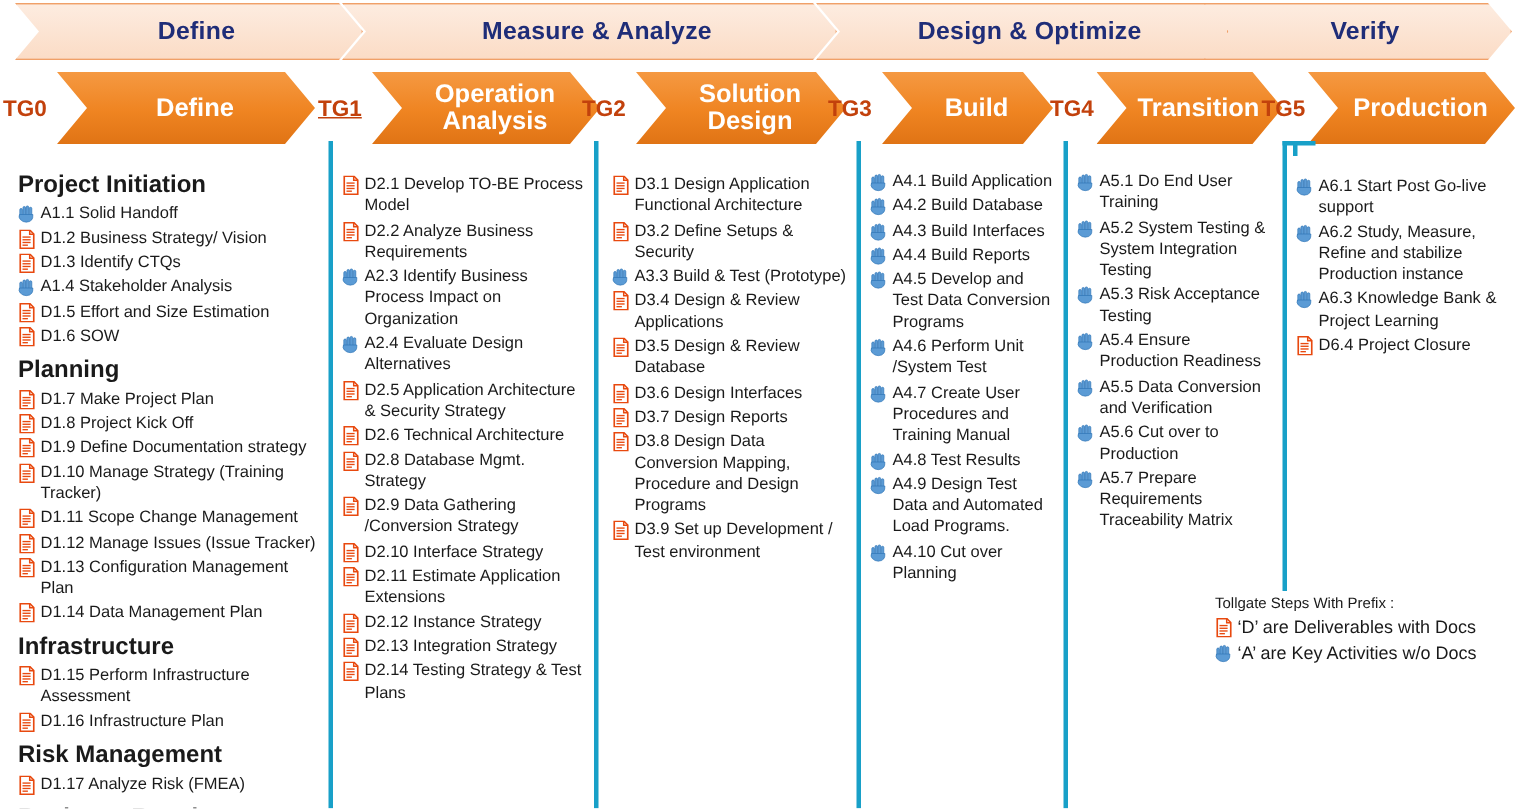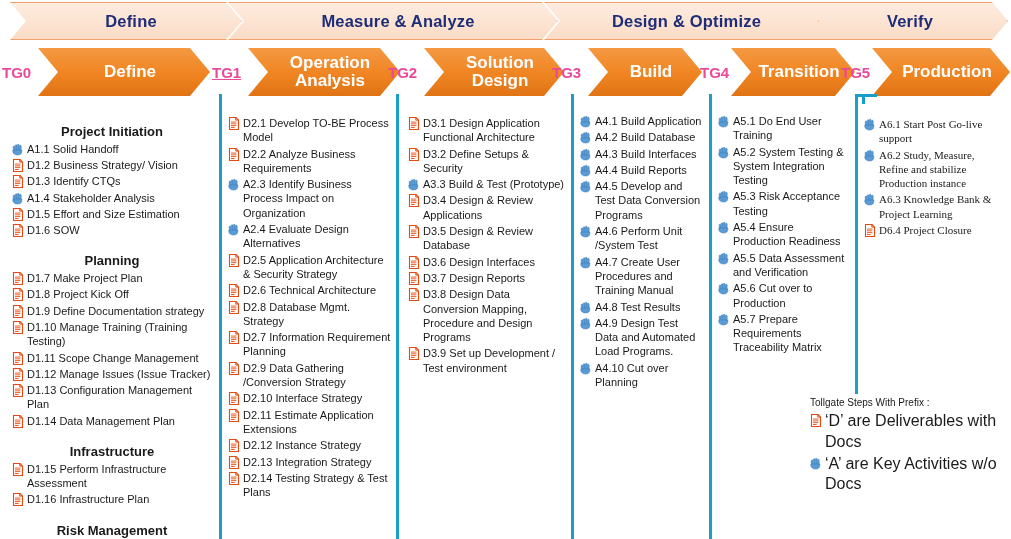--- a/index.html
+++ b/index.html
@@ -58,21 +58,21 @@
     height: 48px;
   }
   .tg-label {
     position: absolute;
     top: 0;
     height: 48px;
     display: flex;
     align-items: center;
     font-size: 15px;
     font-weight: bold;
-    color: #ec4899;
+    color: #c2410c;
     white-space: nowrap;
   }
   .gate-chev {
     position: absolute;
     top: 0;
     height: 48px;
     background: linear-gradient(180deg, #f59942 0%, #ef8421 55%, #e07415 100%);
     clip-path: polygon(0 0, calc(100% - 20px) 0, 100% 50%, calc(100% - 20px) 100%, 0 100%, 20px 50%);
     display: flex;
     align-items: center;
@@ -99,26 +99,25 @@
     background: #18a0c8;
   }
 
   
   .column {
     position: absolute;
     top: 104px;
     box-sizing: border-box;
   }
   .group-head {
-    font-size: 13px;
+    font-size: 16px;
     font-weight: bold;
     color: #1a1a1a;
-    margin: 16px 0 1px 0;
+    margin: 6px 0 1px 0;
     line-height: 1.28;
-    text-align: center;
   }
   .item {
     position: relative;
     display: block;
     padding-left: 15px;
     margin-bottom: 2px;
     font-size: 11px;
     color: #1a1a1a;
     line-height: 1.3;
   }
@@ -141,21 +140,21 @@
     top: 396px;
     width: 200px;
   }
   #legend .legend-title {
     font-size: 10px;
     color: #1a1a1a;
     margin-bottom: 2px;
     line-height: 1.3;
   }
   #legend .item {
-    font-size: 16px;
+    font-size: 12px;
     margin-bottom: 1px;
   }
 </style>
 </head>
 <body>
 
 <div id="root">
 
   <div id="phase-banner">
       <div class="phase-chev" style="left: 10px; width: 232px; z-index: 10;">
@@ -318,21 +317,21 @@
         </div>
         <div class="item">
           <span class="ico"><svg width="12" height="13" viewBox="0 0 12 13">
               <path d="M1.5 0.5 H8 L10.5 3 V12.5 H1.5 Z" fill="#ffffff" stroke="#e8490f" stroke-width="1.1"></path>
               <path d="M7.8 0.7 V3.1 H10.3" fill="none" stroke="#e8490f" stroke-width="1"></path>
               <rect x="3" y="4.6" width="5.4" height="0.9" fill="#e8490f"></rect>
               <rect x="3" y="6.4" width="5.4" height="0.9" fill="#e8490f"></rect>
               <rect x="3" y="8.2" width="5.4" height="0.9" fill="#e8490f"></rect>
               <rect x="3" y="10.0" width="3.6" height="0.9" fill="#e8490f"></rect>
             </svg></span>
-          <span class="txt">D1.10 Manage Training (Training Testing)</span>
+          <span class="txt">D1.10 Manage Strategy (Training Tracker)</span>
         </div>
         <div class="item">
           <span class="ico"><svg width="12" height="13" viewBox="0 0 12 13">
               <path d="M1.5 0.5 H8 L10.5 3 V12.5 H1.5 Z" fill="#ffffff" stroke="#e8490f" stroke-width="1.1"></path>
               <path d="M7.8 0.7 V3.1 H10.3" fill="none" stroke="#e8490f" stroke-width="1"></path>
               <rect x="3" y="4.6" width="5.4" height="0.9" fill="#e8490f"></rect>
               <rect x="3" y="6.4" width="5.4" height="0.9" fill="#e8490f"></rect>
               <rect x="3" y="8.2" width="5.4" height="0.9" fill="#e8490f"></rect>
               <rect x="3" y="10.0" width="3.6" height="0.9" fill="#e8490f"></rect>
             </svg></span>
@@ -388,20 +387,31 @@
               <path d="M1.5 0.5 H8 L10.5 3 V12.5 H1.5 Z" fill="#ffffff" stroke="#e8490f" stroke-width="1.1"></path>
               <path d="M7.8 0.7 V3.1 H10.3" fill="none" stroke="#e8490f" stroke-width="1"></path>
               <rect x="3" y="4.6" width="5.4" height="0.9" fill="#e8490f"></rect>
               <rect x="3" y="6.4" width="5.4" height="0.9" fill="#e8490f"></rect>
               <rect x="3" y="8.2" width="5.4" height="0.9" fill="#e8490f"></rect>
               <rect x="3" y="10.0" width="3.6" height="0.9" fill="#e8490f"></rect>
             </svg></span>
           <span class="txt"> D1.16 Infrastructure Plan</span>
         </div>
         <div class="group-head">Risk Management</div>
+        <div class="item">
+          <span class="ico"><svg width="12" height="13" viewBox="0 0 12 13">
+              <path d="M1.5 0.5 H8 L10.5 3 V12.5 H1.5 Z" fill="#ffffff" stroke="#e8490f" stroke-width="1.1"></path>
+              <path d="M7.8 0.7 V3.1 H10.3" fill="none" stroke="#e8490f" stroke-width="1"></path>
+              <rect x="3" y="4.6" width="5.4" height="0.9" fill="#e8490f"></rect>
+              <rect x="3" y="6.4" width="5.4" height="0.9" fill="#e8490f"></rect>
+              <rect x="3" y="8.2" width="5.4" height="0.9" fill="#e8490f"></rect>
+              <rect x="3" y="10.0" width="3.6" height="0.9" fill="#e8490f"></rect>
+            </svg></span>
+          <span class="txt">D1.17 Analyze Risk (FMEA)</span>
+        </div>
         <div class="group-head">Business Requirements</div>
         <div class="item">
           <span class="ico"><svg width="12" height="13" viewBox="0 0 12 13">
               <g fill="#5b9bd5" stroke="#2e75b6" stroke-width="0.45">
                 <rect x="1.2" y="3.0" width="1.7" height="5.2" rx="0.8"></rect>
                 <rect x="3.3" y="1.7" width="1.7" height="6.5" rx="0.8"></rect>
                 <rect x="5.4" y="1.3" width="1.7" height="6.9" rx="0.8"></rect>
                 <rect x="7.5" y="2.2" width="1.7" height="6.0" rx="0.8"></rect>
                 <path d="M1.0 7.0 q-0.9 1.8 0.6 3.4 q1.6 1.7 3.9 1.7 q2.6 0 3.8 -1.7 q0.7 -1.0 0.6 -3.4 z"></path>
               </g>
@@ -491,31 +501,20 @@
         </div>
         <div class="item">
           <span class="ico"><svg width="12" height="13" viewBox="0 0 12 13">
               <path d="M1.5 0.5 H8 L10.5 3 V12.5 H1.5 Z" fill="#ffffff" stroke="#e8490f" stroke-width="1.1"></path>
               <path d="M7.8 0.7 V3.1 H10.3" fill="none" stroke="#e8490f" stroke-width="1"></path>
               <rect x="3" y="4.6" width="5.4" height="0.9" fill="#e8490f"></rect>
               <rect x="3" y="6.4" width="5.4" height="0.9" fill="#e8490f"></rect>
               <rect x="3" y="8.2" width="5.4" height="0.9" fill="#e8490f"></rect>
               <rect x="3" y="10.0" width="3.6" height="0.9" fill="#e8490f"></rect>
             </svg></span>
-          <span class="txt">D2.7 Information Requirement Planning</span>
-        </div>
-        <div class="item">
-          <span class="ico"><svg width="12" height="13" viewBox="0 0 12 13">
-              <path d="M1.5 0.5 H8 L10.5 3 V12.5 H1.5 Z" fill="#ffffff" stroke="#e8490f" stroke-width="1.1"></path>
-              <path d="M7.8 0.7 V3.1 H10.3" fill="none" stroke="#e8490f" stroke-width="1"></path>
-              <rect x="3" y="4.6" width="5.4" height="0.9" fill="#e8490f"></rect>
-              <rect x="3" y="6.4" width="5.4" height="0.9" fill="#e8490f"></rect>
-              <rect x="3" y="8.2" width="5.4" height="0.9" fill="#e8490f"></rect>
-              <rect x="3" y="10.0" width="3.6" height="0.9" fill="#e8490f"></rect>
-            </svg></span>
           <span class="txt">D2.9 Data Gathering /Conversion Strategy</span>
         </div>
         <div class="item">
           <span class="ico"><svg width="12" height="13" viewBox="0 0 12 13">
               <path d="M1.5 0.5 H8 L10.5 3 V12.5 H1.5 Z" fill="#ffffff" stroke="#e8490f" stroke-width="1.1"></path>
               <path d="M7.8 0.7 V3.1 H10.3" fill="none" stroke="#e8490f" stroke-width="1"></path>
               <rect x="3" y="4.6" width="5.4" height="0.9" fill="#e8490f"></rect>
               <rect x="3" y="6.4" width="5.4" height="0.9" fill="#e8490f"></rect>
               <rect x="3" y="8.2" width="5.4" height="0.9" fill="#e8490f"></rect>
               <rect x="3" y="10.0" width="3.6" height="0.9" fill="#e8490f"></rect>
@@ -843,21 +842,21 @@
         <div class="item">
           <span class="ico"><svg width="12" height="13" viewBox="0 0 12 13">
               <g fill="#5b9bd5" stroke="#2e75b6" stroke-width="0.45">
                 <rect x="1.2" y="3.0" width="1.7" height="5.2" rx="0.8"></rect>
                 <rect x="3.3" y="1.7" width="1.7" height="6.5" rx="0.8"></rect>
                 <rect x="5.4" y="1.3" width="1.7" height="6.9" rx="0.8"></rect>
                 <rect x="7.5" y="2.2" width="1.7" height="6.0" rx="0.8"></rect>
                 <path d="M1.0 7.0 q-0.9 1.8 0.6 3.4 q1.6 1.7 3.9 1.7 q2.6 0 3.8 -1.7 q0.7 -1.0 0.6 -3.4 z"></path>
               </g>
             </svg></span>
-          <span class="txt">A5.5 Data Assessment and Verification</span>
+          <span class="txt">A5.5 Data Conversion and Verification</span>
         </div>
         <div class="item">
           <span class="ico"><svg width="12" height="13" viewBox="0 0 12 13">
               <g fill="#5b9bd5" stroke="#2e75b6" stroke-width="0.45">
                 <rect x="1.2" y="3.0" width="1.7" height="5.2" rx="0.8"></rect>
                 <rect x="3.3" y="1.7" width="1.7" height="6.5" rx="0.8"></rect>
                 <rect x="5.4" y="1.3" width="1.7" height="6.9" rx="0.8"></rect>
                 <rect x="7.5" y="2.2" width="1.7" height="6.0" rx="0.8"></rect>
                 <path d="M1.0 7.0 q-0.9 1.8 0.6 3.4 q1.6 1.7 3.9 1.7 q2.6 0 3.8 -1.7 q0.7 -1.0 0.6 -3.4 z"></path>
               </g>
@@ -870,21 +869,21 @@
                 <rect x="1.2" y="3.0" width="1.7" height="5.2" rx="0.8"></rect>
                 <rect x="3.3" y="1.7" width="1.7" height="6.5" rx="0.8"></rect>
                 <rect x="5.4" y="1.3" width="1.7" height="6.9" rx="0.8"></rect>
                 <rect x="7.5" y="2.2" width="1.7" height="6.0" rx="0.8"></rect>
                 <path d="M1.0 7.0 q-0.9 1.8 0.6 3.4 q1.6 1.7 3.9 1.7 q2.6 0 3.8 -1.7 q0.7 -1.0 0.6 -3.4 z"></path>
               </g>
             </svg></span>
           <span class="txt">A5.7 Prepare Requirements Traceability Matrix</span>
         </div>
       </div>
-      <div class="column" style="left: 864px; top: 117px; width: 142px; font-family: Liberation Serif, serif;">
+      <div class="column" style="left: 864px; top: 117px; width: 142px;">
         <div class="item">
           <span class="ico"><svg width="12" height="13" viewBox="0 0 12 13">
               <g fill="#5b9bd5" stroke="#2e75b6" stroke-width="0.45">
                 <rect x="1.2" y="3.0" width="1.7" height="5.2" rx="0.8"></rect>
                 <rect x="3.3" y="1.7" width="1.7" height="6.5" rx="0.8"></rect>
                 <rect x="5.4" y="1.3" width="1.7" height="6.9" rx="0.8"></rect>
                 <rect x="7.5" y="2.2" width="1.7" height="6.0" rx="0.8"></rect>
                 <path d="M1.0 7.0 q-0.9 1.8 0.6 3.4 q1.6 1.7 3.9 1.7 q2.6 0 3.8 -1.7 q0.7 -1.0 0.6 -3.4 z"></path>
               </g>
             </svg></span>

